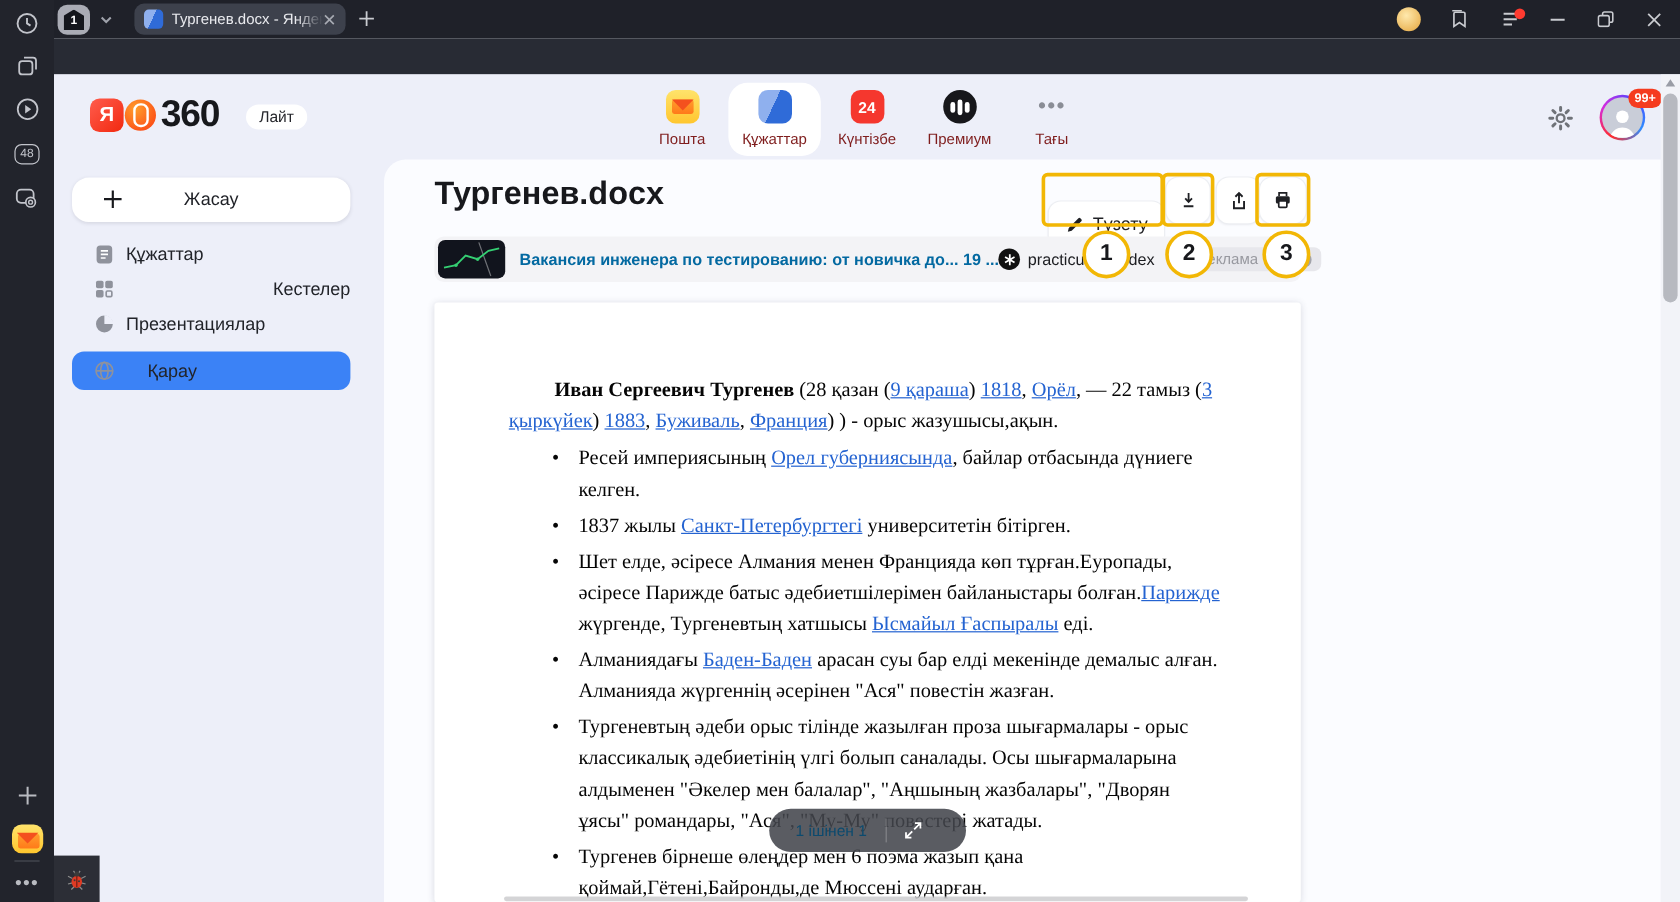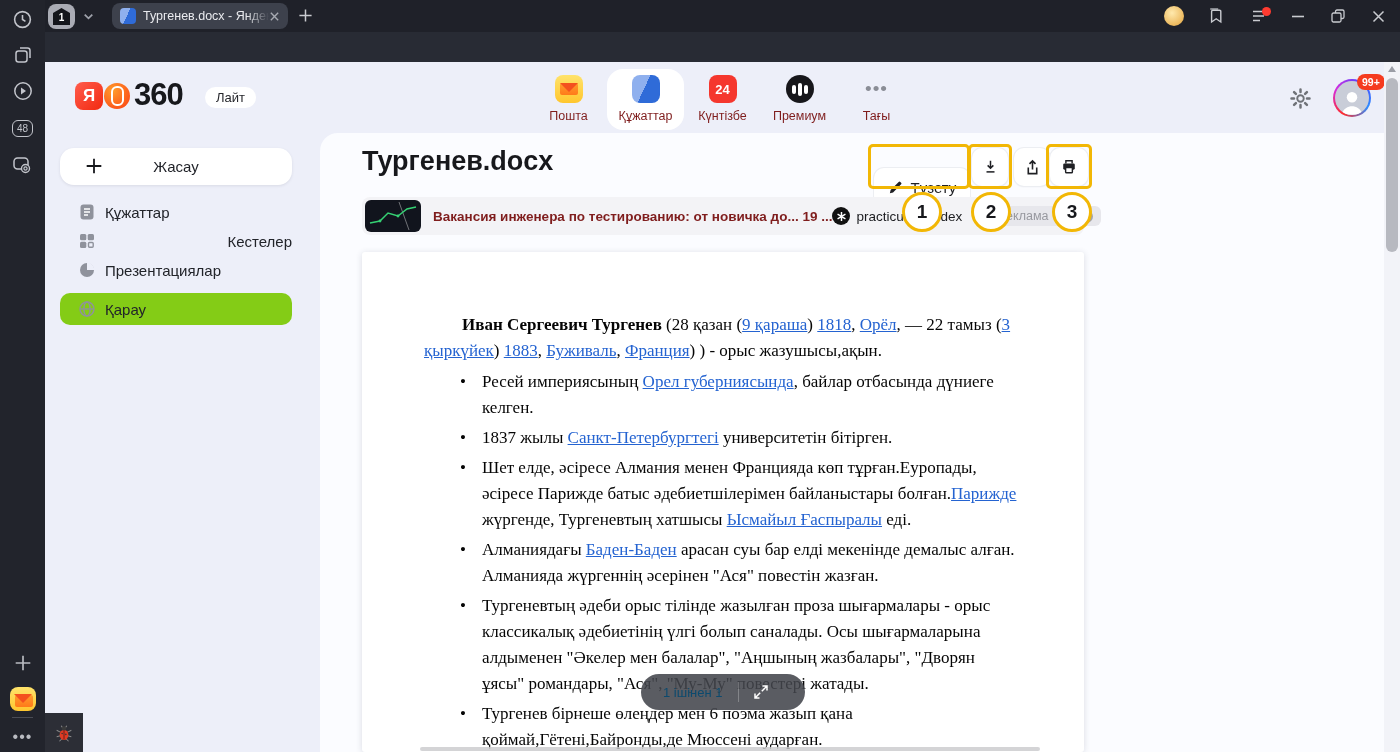--- a/index.html
+++ b/index.html
@@ -51,32 +51,32 @@
   .bigavatar{position:absolute;left:1288px;top:17px;width:38px;height:38px;border-radius:50%;background:conic-gradient(from 210deg,#ff2d2d,#d42be0,#4f46ff,#2d8cff,#ff2d2d);padding:2px;box-sizing:border-box;cursor:pointer;}
   .bigavatar .inner{width:100%;height:100%;border-radius:50%;background:#c9cdd8;overflow:hidden;display:flex;align-items:flex-end;justify-content:center;}
   .badge99{position:absolute;left:24px;top:-5px;background:#f53b1f;color:#fff;font-size:10.5px;font-weight:700;border-radius:9px;padding:2px 5px;}
 
   
   .create{position:absolute;left:15px;top:86px;width:232px;height:37px;background:#fff;border-radius:14px;box-shadow:0 1px 3px rgba(40,44,63,.10);display:flex;align-items:center;justify-content:center;font-size:15px;color:#1e2026;cursor:pointer;}
   .create .plus{position:absolute;left:25px;top:9px;}
   .sitem{position:absolute;left:15px;width:232px;height:32px;display:flex;align-items:center;border-radius:10px;cursor:pointer;}
   .sitem .sic{margin-left:18px;width:18px;height:18px;}
   .sitem .slbl{margin-left:9px;font-size:15px;color:#22242a;}
-  .sitem.active{background:#84cc16;}
+  .sitem.active{background:#3b82f6;gap:18px;}
 
   
   .main{position:absolute;left:275px;top:71px;width:1064px;height:619px;background:#fbfcff;border-top-left-radius:18px;}
   .doctitle{position:absolute;left:42px;top:13px;font-size:27px;font-weight:700;color:#17181c;}
   .btn{position:absolute;top:15px;height:38px;background:#fff;border-radius:10px;box-shadow:0 0 0 1px #eceef2,0 1px 2px rgba(30,34,60,.07);display:flex;align-items:center;justify-content:center;cursor:pointer;box-sizing:border-box;}
   .btn-edit{left:554px;width:96px;gap:8px;font-size:15px;color:#1f2024;margin-top:20px;}
   .hlbox{position:absolute;border:3.5px solid #f2b705;border-radius:5px;box-sizing:border-box;z-index:30;pointer-events:none;}
   .numc{position:absolute;width:40px;height:40px;border-radius:50%;background:#fff;border:3.5px solid #f2b705;box-sizing:border-box;display:flex;align-items:center;justify-content:center;font-size:19px;font-weight:700;color:#17181c;z-index:31;}
   .ad{position:absolute;left:42px;top:64px;width:722px;height:38px;background:#f3f3f6;border-radius:8px;display:flex;align-items:center;cursor:pointer;}
   .thumb{width:56px;height:32px;background:#11141d;border-radius:6px;margin-left:3px;flex:none;overflow:hidden;}
-  .adtitle{font-size:13.5px;font-weight:700;color:#7f1d1d;margin-left:12px;white-space:nowrap;}
+  .adtitle{font-size:13.5px;font-weight:700;color:#0369a1;margin-left:12px;white-space:nowrap;}
   .adsrc{display:flex;align-items:center;margin-left:auto;margin-right:8px;}
   .plogo{width:18px;height:18px;border-radius:50%;background:#111;display:flex;align-items:center;justify-content:center;flex:none;}
   .psrc{font-size:13.5px;color:#1b1c20;margin-left:6px;white-space:nowrap;}
   .adpill{display:flex;align-items:center;gap:5px;background:#e7e7ec;border-radius:6px;padding:3px 8px;margin-left:28px;margin-right:46px;color:#97989f;font-size:12.5px;white-space:nowrap;}
   .infoc{width:13px;height:13px;border-radius:50%;background:#a2a3aa;color:#fff;font-size:9px;font-weight:700;display:flex;align-items:center;justify-content:center;}
 
   
   .page{position:absolute;left:42px;top:119px;width:722px;height:500px;background:#fff;border-radius:3px;box-shadow:0 1px 6px rgba(45,50,80,.16);overflow:hidden;}
   .doc{padding:60px 64px 0 62px;font-family:"Liberation Serif",serif;font-size:17px;line-height:26px;color:#050505;}
   .doc p{margin:0 0 5px 0;text-indent:38px;}

